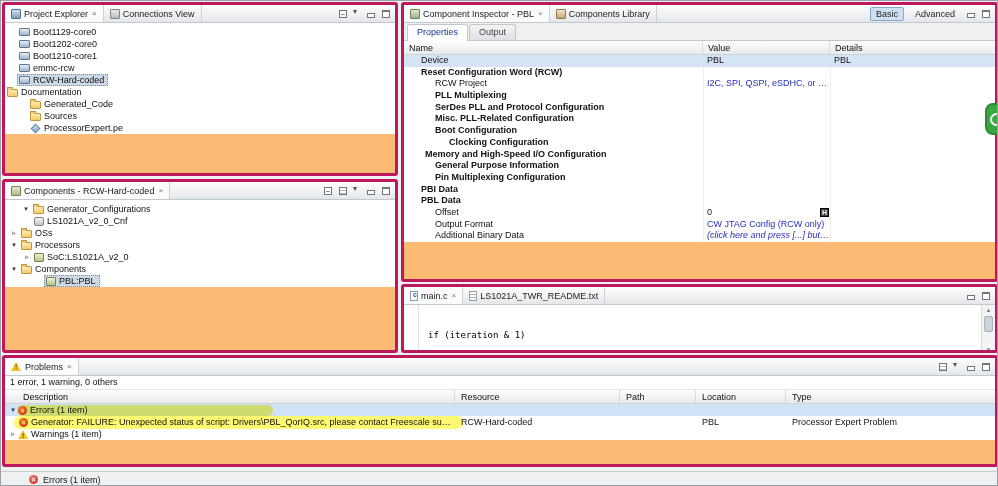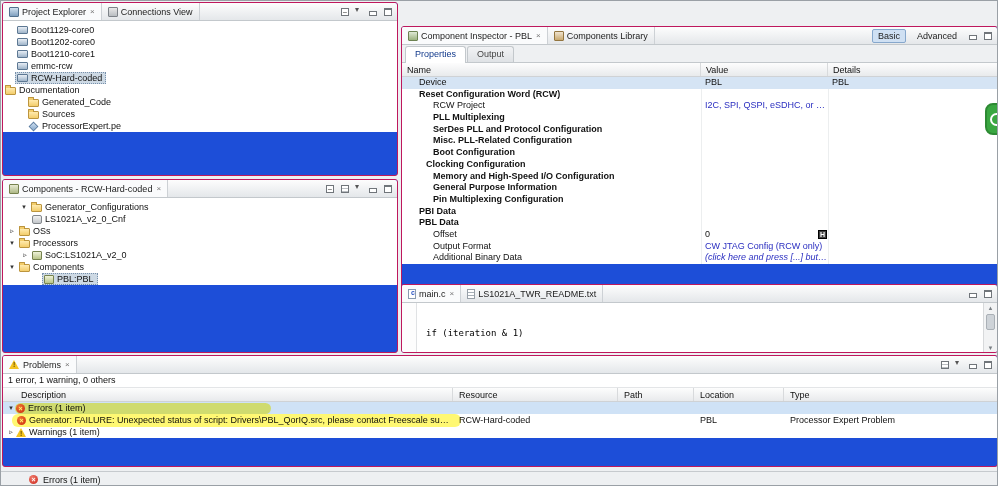--- a/index.html
+++ b/index.html
@@ -1,21 +1,21 @@
 <!DOCTYPE html>
 <html><head>
 <meta charset="utf-8">
 <style>
 *{margin:0;padding:0;box-sizing:border-box;}
 body{background:#dfe2e5;font-family:"Liberation Sans",sans-serif;}
 .app{position:relative;width:998px;height:486px;background:#eef0f2;font-size:9px;color:#111;overflow:hidden;border:1px solid #9aa0a6;}
-.panel{position:absolute;background:#1d4ed8;border:1px solid #be185d;border-radius:3px;overflow:hidden;}
+.panel{position:absolute;background:#fdba74;border:3px solid #be185d;border-radius:3px;overflow:hidden;}
 #pe{left:1px;top:1px;width:396px;height:174px;}
 #comp{left:1px;top:178px;width:396px;height:174px;}
-#insp{left:400px;top:1px;width:597px;height:280px;margin-top:24px;}
+#insp{left:400px;top:1px;width:597px;height:280px;}
 #edit{left:400px;top:283px;width:597px;height:69px;}
 #prob{left:1px;top:354px;width:996px;height:112px;}
 .phead{position:relative;height:18px;background:linear-gradient(#fdfdfd,#e4e7ea);border-bottom:1px solid #c3c8cc;display:flex;align-items:stretch;}
 .vtab{display:flex;align-items:center;gap:3px;padding:0 6px;border-right:1px solid #cdd1d5;color:#222;white-space:nowrap;}
 .vtab.active{background:#fafbfc;}
 .close{color:#777;font-size:8px;margin-left:1px;}
 .hicons{margin-left:auto;display:flex;align-items:center;gap:5px;padding-right:4px;}
 .wi{width:10px;height:10px;position:relative;display:inline-block;}
 .wi-min::after{content:'';position:absolute;left:1px;right:1px;bottom:1px;height:3px;background:#fff;border:1px solid #70757a;}
 .wi-max::after{content:'';position:absolute;inset:1px;background:#fff;border:1px solid #70757a;border-top:2px solid #70757a;}
@@ -314,26 +314,26 @@
           <div class="icell iname b" style="padding-left: 31px;">Misc. PLL-Related Configuration</div>
           <div class="icell ival"></div>
           <div class="icell idet"></div>
         </div>
         <div class="irow">
           <div class="icell iname b" style="padding-left: 31px;">Boot Configuration</div>
           <div class="icell ival"></div>
           <div class="icell idet"></div>
         </div>
         <div class="irow">
-          <div class="icell iname b" style="padding-left: 24px;">Clocking Configuration</div>
-          <div class="icell ival"></div>
-          <div class="icell idet"></div>
-        </div>
-        <div class="irow">
-          <div class="icell iname b" style="padding-left: 31px;">Memory and High-Speed I/O Configuration</div>
+          <div class="icell iname b" style="padding-left: 45px;">Clocking Configuration</div>
+          <div class="icell ival"></div>
+          <div class="icell idet"></div>
+        </div>
+        <div class="irow">
+          <div class="icell iname b" style="padding-left: 21px;">Memory and High-Speed I/O Configuration</div>
           <div class="icell ival"></div>
           <div class="icell idet"></div>
         </div>
         <div class="irow">
           <div class="icell iname b" style="padding-left: 31px;">General Purpose Information</div>
           <div class="icell ival"></div>
           <div class="icell idet"></div>
         </div>
         <div class="irow">
           <div class="icell iname b" style="padding-left: 31px;">Pin Multiplexing Configuration</div>

